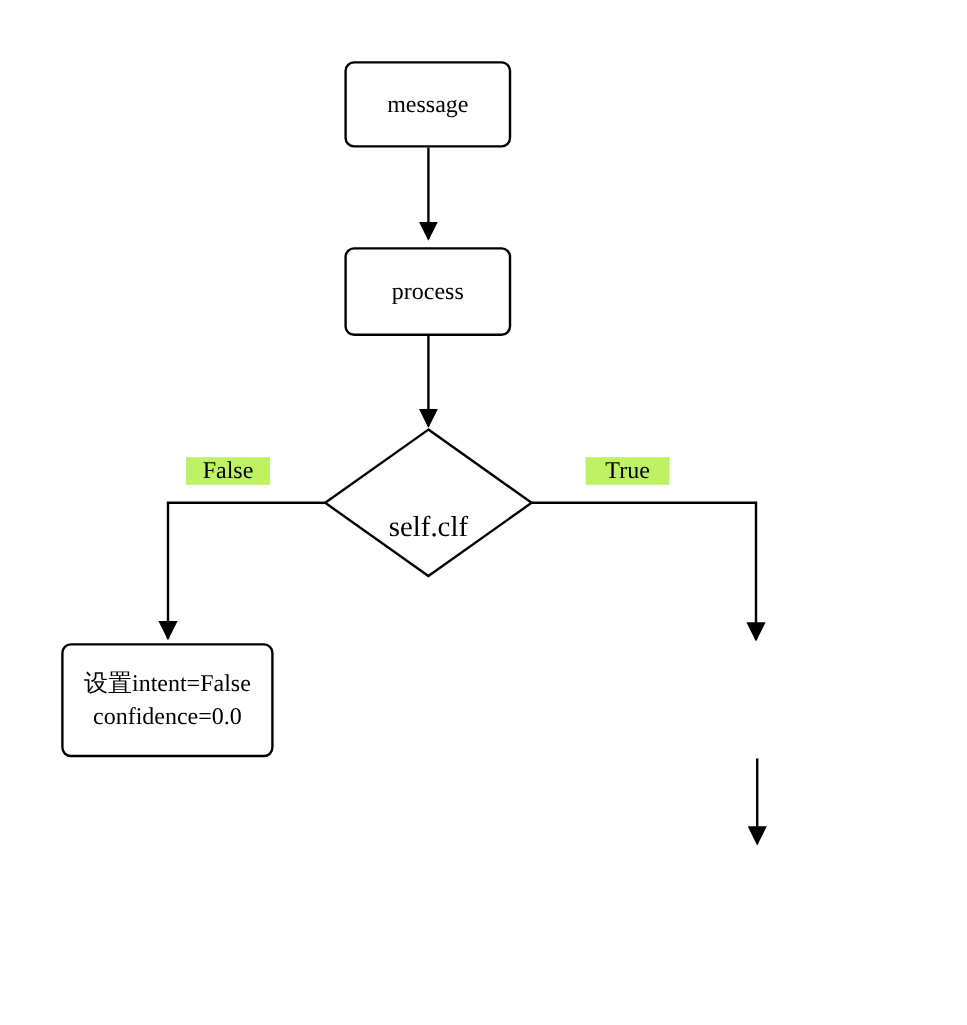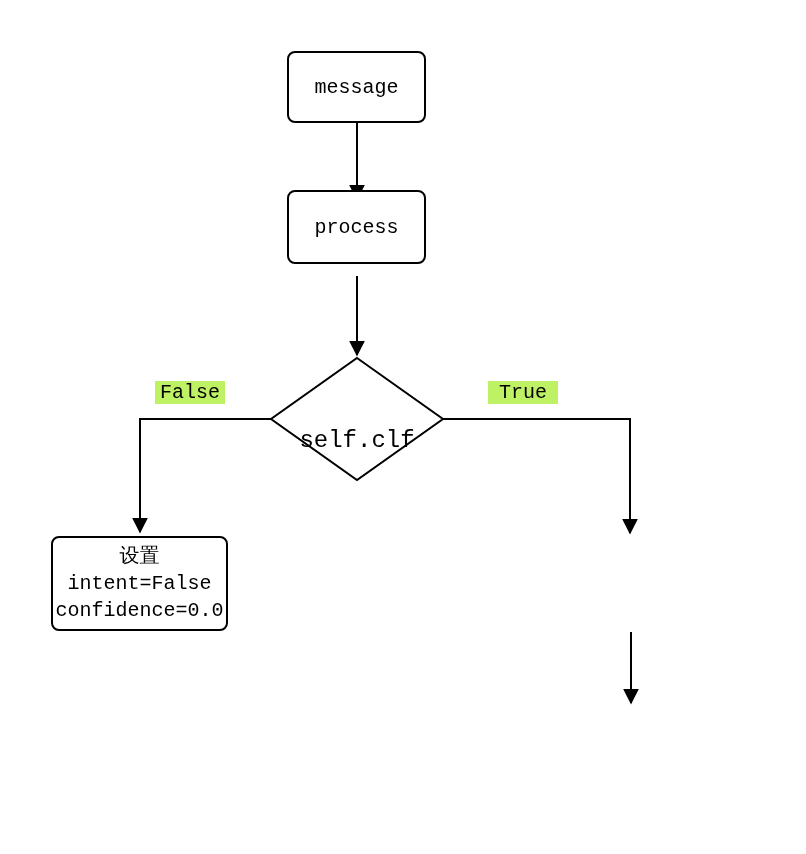--- a/index.html
+++ b/index.html
@@ -5,21 +5,21 @@
   html, body {
     margin: 0;
     padding: 0;
     background: #ffffff;
   }
   .canvas {
     position: relative;
     width: 682px;
     height: 854px;
     background: #ffffff;
-    font-family: Liberation Mono, monospace;
+    font-family: Liberation Serif, serif;
     color: #000000;
     overflow: hidden;
   }
   svg.connectors {
     position: absolute;
     left: 0;
     top: 0;
     width: 806px;
     height: 854px;
   }
@@ -37,21 +37,21 @@
     text-align: center;
   }
   .node .label {
     white-space: pre-line;
     display: block;
   }
   .node .nowrap {
     white-space: nowrap;
   }
   #node-message   { left: 287px; top: 51px;  width: 139px; height: 72px; }
-  #node-process   { left: 287px; top: 190px; width: 139px; height: 74px; justify-content: center; }
+  #node-process   { left: 287px; top: 206px; width: 139px; height: 74px; justify-content: center; }
   #node-set-defaults { left: 51px;  top: 536px; width: 177px; height: 95px; }
   #node-tokens    { left: 507px; top: 537px; width: 248px; height: 95px; }
   #node-compute   { left: 507px; top: 707px; width: 249px; height: 95px; }
   .diamond-label {
     position: absolute;
     left: 287px;
     top: 420px;
     width: 140px;
     height: 40px;
     display: flex;

